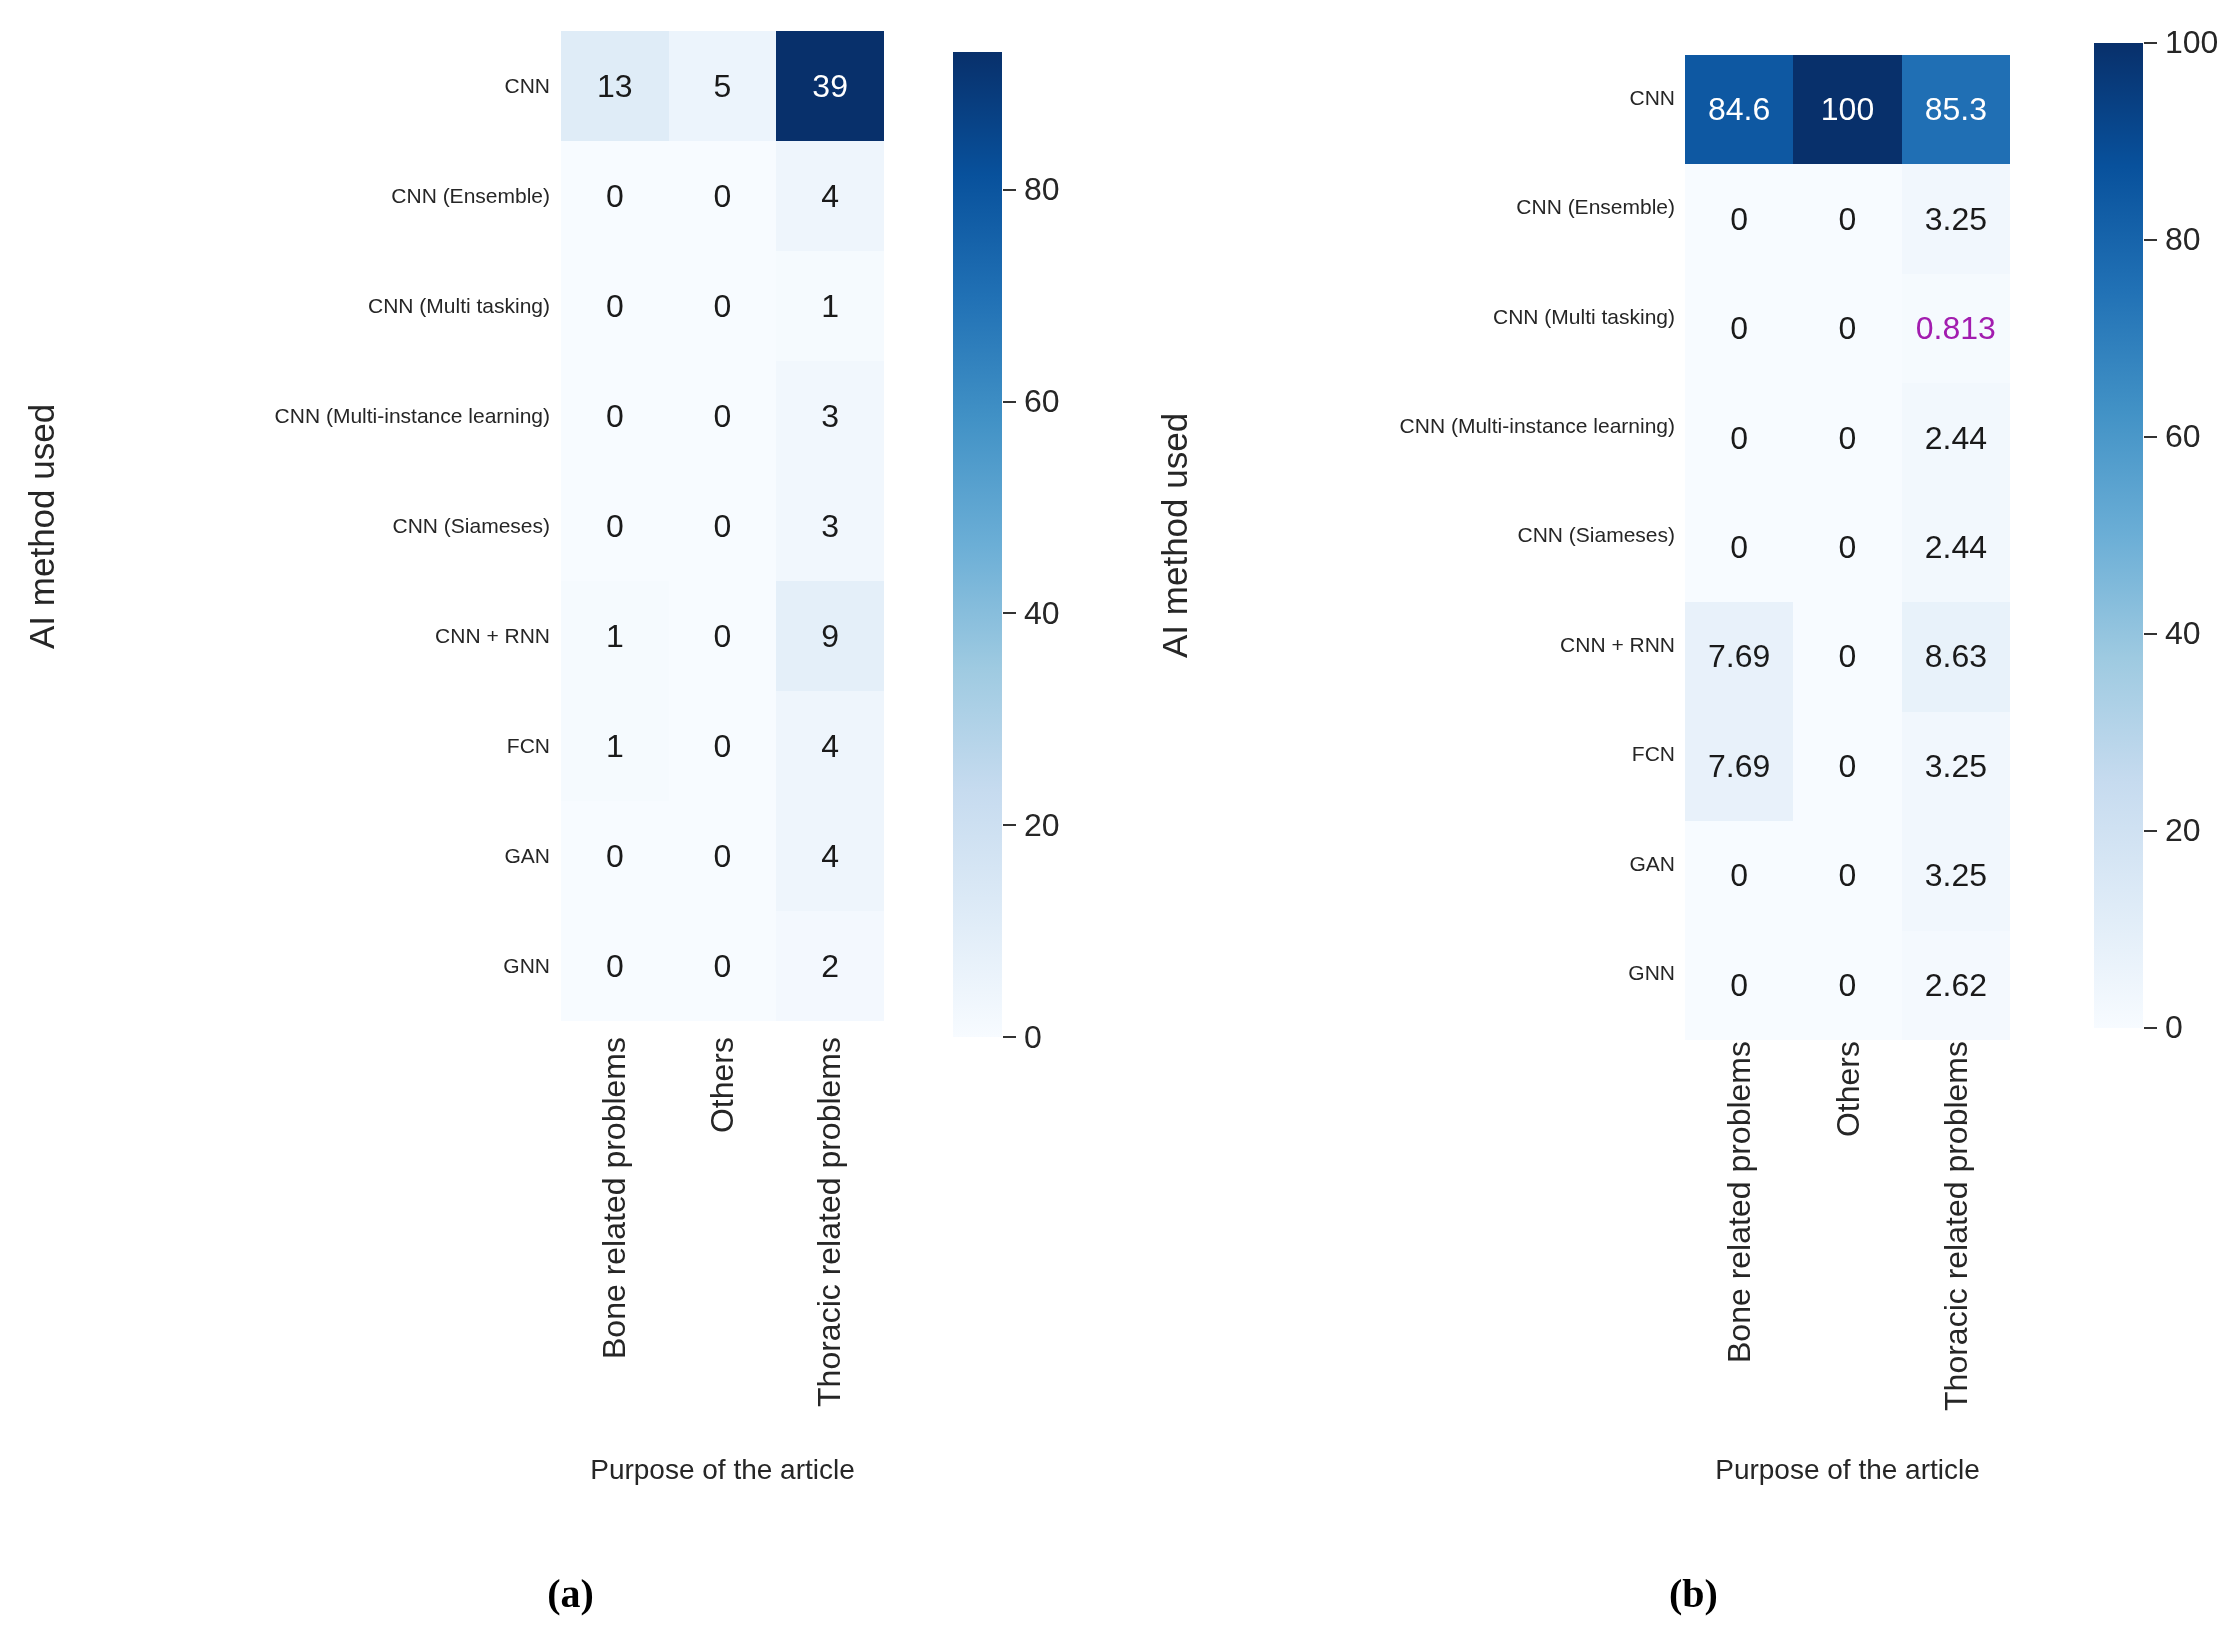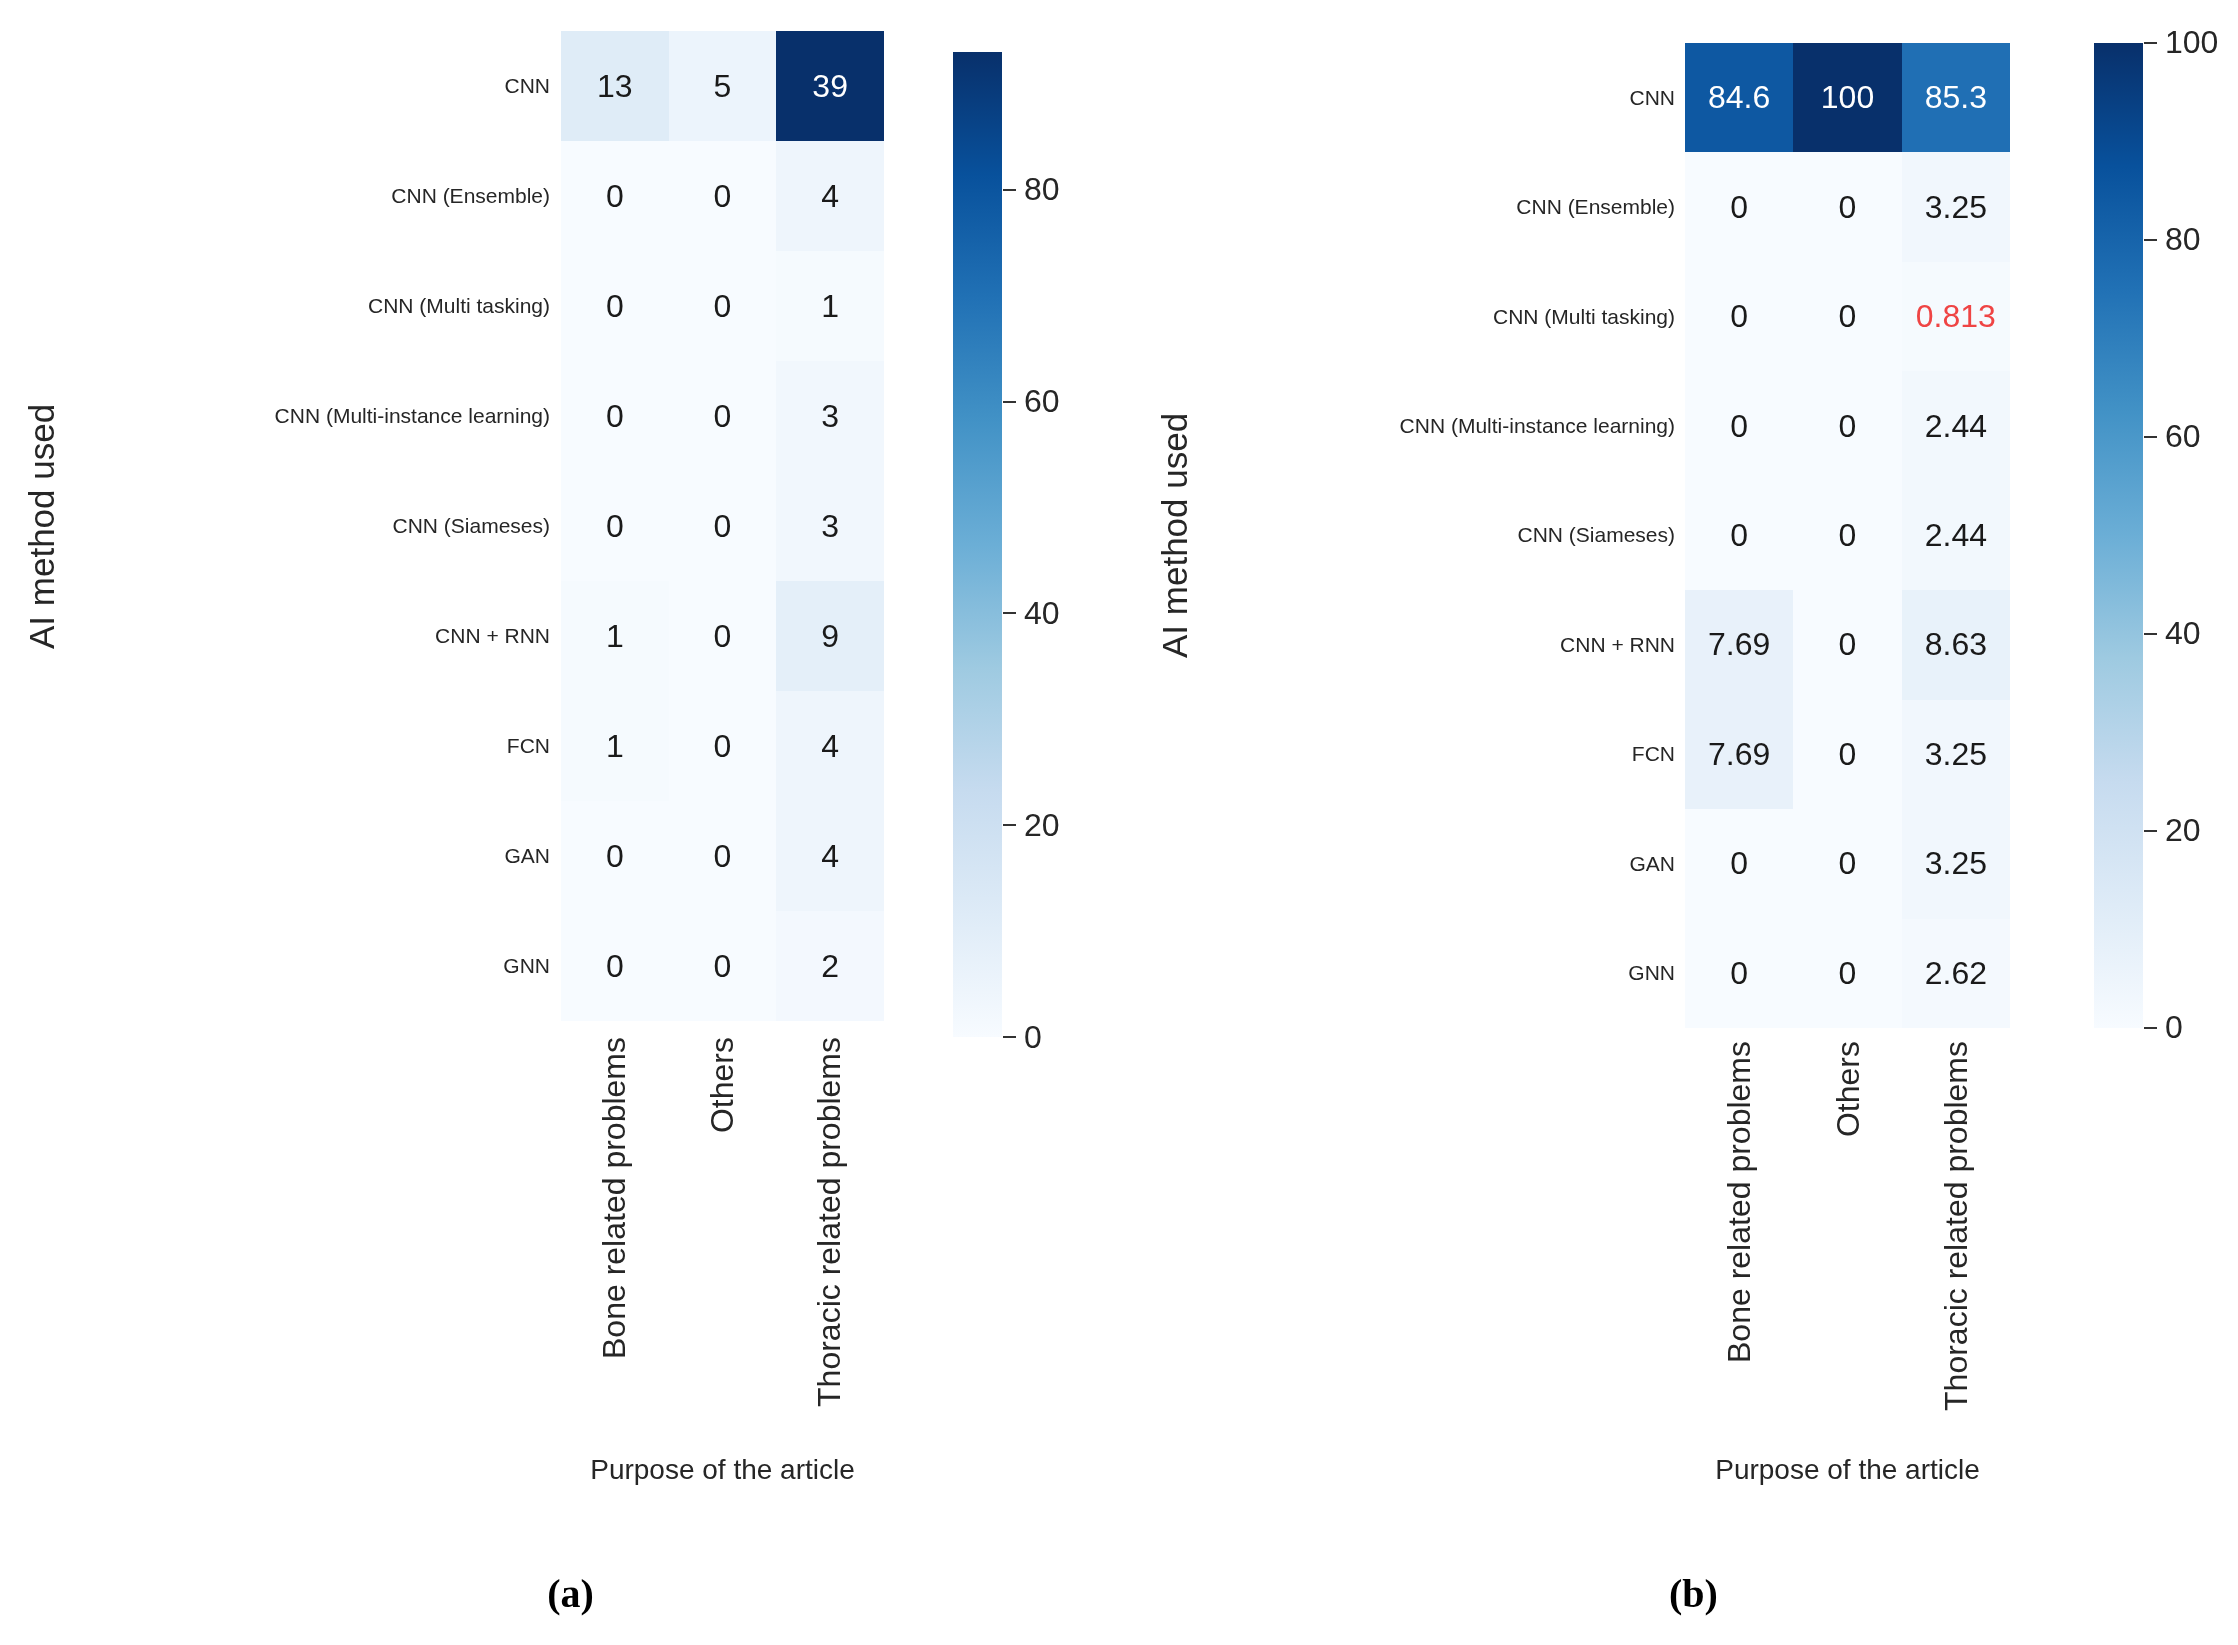--- a/index.html
+++ b/index.html
@@ -121,30 +121,30 @@
         <div class="rowlabel">CNN</div>
         <div class="rowlabel">CNN (Ensemble)</div>
         <div class="rowlabel">CNN (Multi tasking)</div>
         <div class="rowlabel">CNN (Multi-instance learning)</div>
         <div class="rowlabel">CNN (Siameses)</div>
         <div class="rowlabel">CNN + RNN</div>
         <div class="rowlabel">FCN</div>
         <div class="rowlabel">GAN</div>
         <div class="rowlabel">GNN</div>
       </div>
-    <div class="grid" style="left: 569px; top: 43px; width: 325px; height: 985px;">
+    <div class="grid" style="left: 569px; top: 55px; width: 325px; height: 985px;">
         <div class="cell" style="background: rgb(14, 88, 162); color: rgb(255, 255, 255);">84.6</div>
         <div class="cell" style="background: rgb(8, 48, 107); color: rgb(255, 255, 255);">100</div>
         <div class="cell" style="background: rgb(32, 111, 180); color: rgb(255, 255, 255);">85.3</div>
         <div class="cell" style="background: rgb(247, 251, 255); color: rgb(26, 26, 26);">0</div>
         <div class="cell" style="background: rgb(247, 251, 255); color: rgb(26, 26, 26);">0</div>
         <div class="cell" style="background: rgb(241, 247, 253); color: rgb(26, 26, 26);">3.25</div>
         <div class="cell" style="background: rgb(247, 251, 255); color: rgb(26, 26, 26);">0</div>
         <div class="cell" style="background: rgb(247, 251, 255); color: rgb(26, 26, 26);">0</div>
-        <div class="cell" style="background: rgb(245, 250, 254); color: #ef4444;">0.813</div>
+        <div class="cell" style="background: rgb(245, 250, 254); color: #a21caf;">0.813</div>
         <div class="cell" style="background: rgb(247, 251, 255); color: rgb(26, 26, 26);">0</div>
         <div class="cell" style="background: rgb(247, 251, 255); color: rgb(26, 26, 26);">0</div>
         <div class="cell" style="background: rgb(242, 248, 253); color: rgb(26, 26, 26);">2.44</div>
         <div class="cell" style="background: rgb(247, 251, 255); color: rgb(26, 26, 26);">0</div>
         <div class="cell" style="background: rgb(247, 251, 255); color: rgb(26, 26, 26);">0</div>
         <div class="cell" style="background: rgb(242, 248, 253); color: rgb(26, 26, 26);">2.44</div>
         <div class="cell" style="background: rgb(232, 241, 250); color: rgb(26, 26, 26);">7.69</div>
         <div class="cell" style="background: rgb(247, 251, 255); color: rgb(26, 26, 26);">0</div>
         <div class="cell" style="background: rgb(232, 242, 250); color: rgb(26, 26, 26);">8.63</div>
         <div class="cell" style="background: rgb(232, 241, 250); color: rgb(26, 26, 26);">7.69</div>

